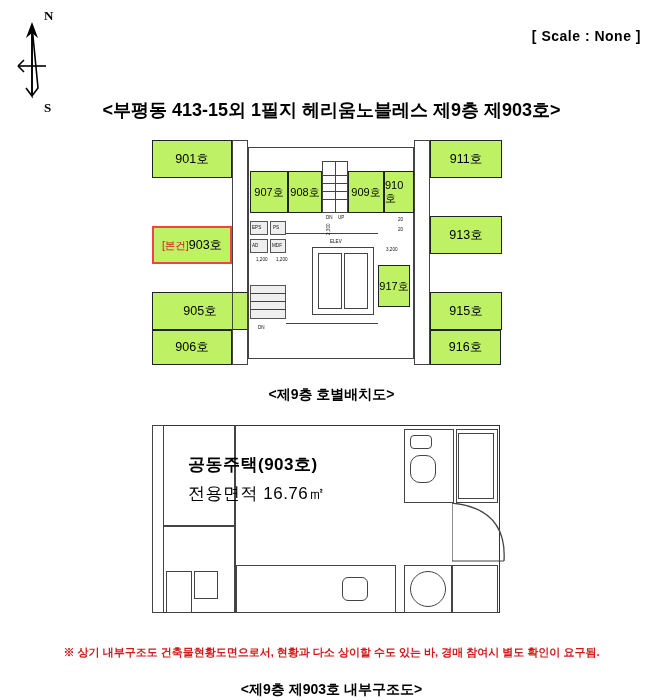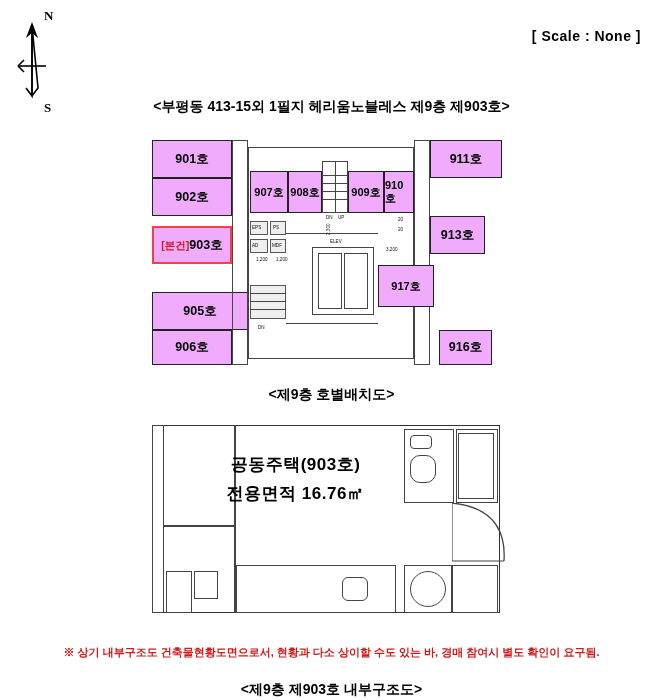--- a/index.html
+++ b/index.html
@@ -33,40 +33,40 @@
     right: 22px; top: 28px;
     font-size: 14px;
     font-weight: bold;
     letter-spacing: 0.5px;
   }
 
   
   .title {
     width: 100%;
     text-align: center;
-    font-size: 14px;
+    font-size: 18px;
     font-weight: bold;
   }
   #main-title { left: 0; top: 98px; }
   #plan-title { left: 0; top: 386px; font-size: 14px; }
   #unit-title { left: 0; top: 681px; font-size: 14px; }
 
   
   #floorplan {
     left: 130px; top: 135px; width: 400px; height: 215px;
   }
   .unitbox {
     position: absolute;
     border: 1.2px solid #222;
-    background: #f0abfc;
+    background: #bef264;
     display: flex;
     align-items: center;
     justify-content: center;
     font-size: 12.5px;
-    font-weight: bold;
+    font-weight: normal;
     box-sizing: border-box;
   }
   .unitbox.small { font-size: 11px; }
   .subject {
     border: 2px solid #ef4444;
     color: #000;
     flex-direction: row;
     line-height: 1.15;
     margin-top: 10px;
   }
@@ -93,24 +93,23 @@
     left: 152px; top: 425px; width: 360px; height: 195px;
   }
   #interior .outer {
     position: absolute; left: 0; top: 0; width: 348px; height: 188px;
     border: 1.6px solid #333; box-sizing: border-box; background: #fff;
   }
   .ibox { position: absolute; border: 1.2px solid #444; box-sizing: border-box; background: #fff; }
   .iline { position: absolute; background: #444; }
   #area-label {
     position: absolute; left: 36px; top: 28px; width: 215px;
-    text-align: center;
   }
   #area-label .l1 { font-size: 17px; font-weight: bold; letter-spacing: 0.5px; }
-  #area-label .l2 { font-size: 17px; font-weight: bold; margin-top: 6px; letter-spacing: 0.5px; }
+  #area-label .l2 { font-size: 17px; font-weight: normal; margin-top: 6px; letter-spacing: 0.5px; }
 
   
   #footnote {
     left: 0; top: 645px; width: 100%;
     text-align: center;
     font-size: 11px;
     color: #d11a1a;
     font-weight: bold;
   }
 </style>
@@ -130,42 +129,42 @@
   </svg>
 </div>
 
 <div id="scale-note" class="abs">[ Scale : None ]</div>
 
 <div id="main-title" class="abs title">&lt;부평동 413-15외 1필지 헤리움노블레스 제9층 제903호&gt;</div>
 
 <div id="floorplan" class="abs">
 
   <div class="unitbox" style="left:22px;  top:5px;   width:80px; height:38px;">901호</div>
-  <div class="unitbox" style="left:22px;  top:43px;  width:80px; height:38px;">902호</div>
   <div class="unitbox subject" style="left:22px; top:81px; width:80px; height:38px;">
     <span class="tag">[본건]</span>
     <span>903호</span>
   </div>
   <div class="unitbox" style="left:22px;  top:157px; width:96px; height:38px;">905호</div>
   <div class="unitbox" style="left:22px;  top:195px; width:80px; height:35px;">906호</div>
 
   <div class="unitbox" style="left:300px; top:5px;   width:72px; height:38px;">911호</div>
-  <div class="unitbox" style="left:300px; top:81px;  width:55px; height:38px;">913호</div>
-  <div class="unitbox" style="left:309px; top:195px; width:53px; height:35px;">916호</div>
+  <div class="unitbox" style="left:300px; top:81px;  width:72px; height:38px;">913호</div>
+  <div class="unitbox" style="left:300px; top:157px; width:72px; height:38px;">915호</div>
+  <div class="unitbox" style="left:300px; top:195px; width:71px; height:35px;">916호</div>
 
   <div class="core-line" style="left:102px; top:5px;  width:16px; height:225px;"></div>
   <div class="core-line" style="left:284px; top:5px;  width:16px; height:225px;"></div>
 
   <div class="core-line" style="left:118px; top:12px; width:166px; height:212px;"></div>
 
   <div class="unitbox small" style="left:120px; top:36px; width:38px; height:42px;">907호</div>
   <div class="unitbox small" style="left:158px; top:36px; width:34px; height:42px;">908호</div>
   <div class="unitbox small" style="left:218px; top:36px; width:36px; height:42px;">909호</div>
   <div class="unitbox small" style="left:254px; top:36px; width:30px; height:42px;">910호</div>
-  <div class="unitbox small" style="left:248px; top:130px; width:56px; height:42px;">917호</div>
+  <div class="unitbox small" style="left:248px; top:130px; width:32px; height:42px;">917호</div>
 
   <div class="core-line" style="left:192px; top:26px; width:26px; height:52px;"></div>
   <div class="thinline" style="left:192px; top:40px; width:26px; height:1px;"></div>
   <div class="thinline" style="left:192px; top:48px; width:26px; height:1px;"></div>
   <div class="thinline" style="left:192px; top:56px; width:26px; height:1px;"></div>
   <div class="thinline" style="left:192px; top:64px; width:26px; height:1px;"></div>
   <div class="thinline" style="left:205px; top:26px; width:1px; height:52px;"></div>
 
   <div class="core-line" style="left:182px; top:112px; width:62px; height:68px;"></div>
   <div class="core-line" style="left:188px; top:118px; width:24px; height:56px;"></div>

